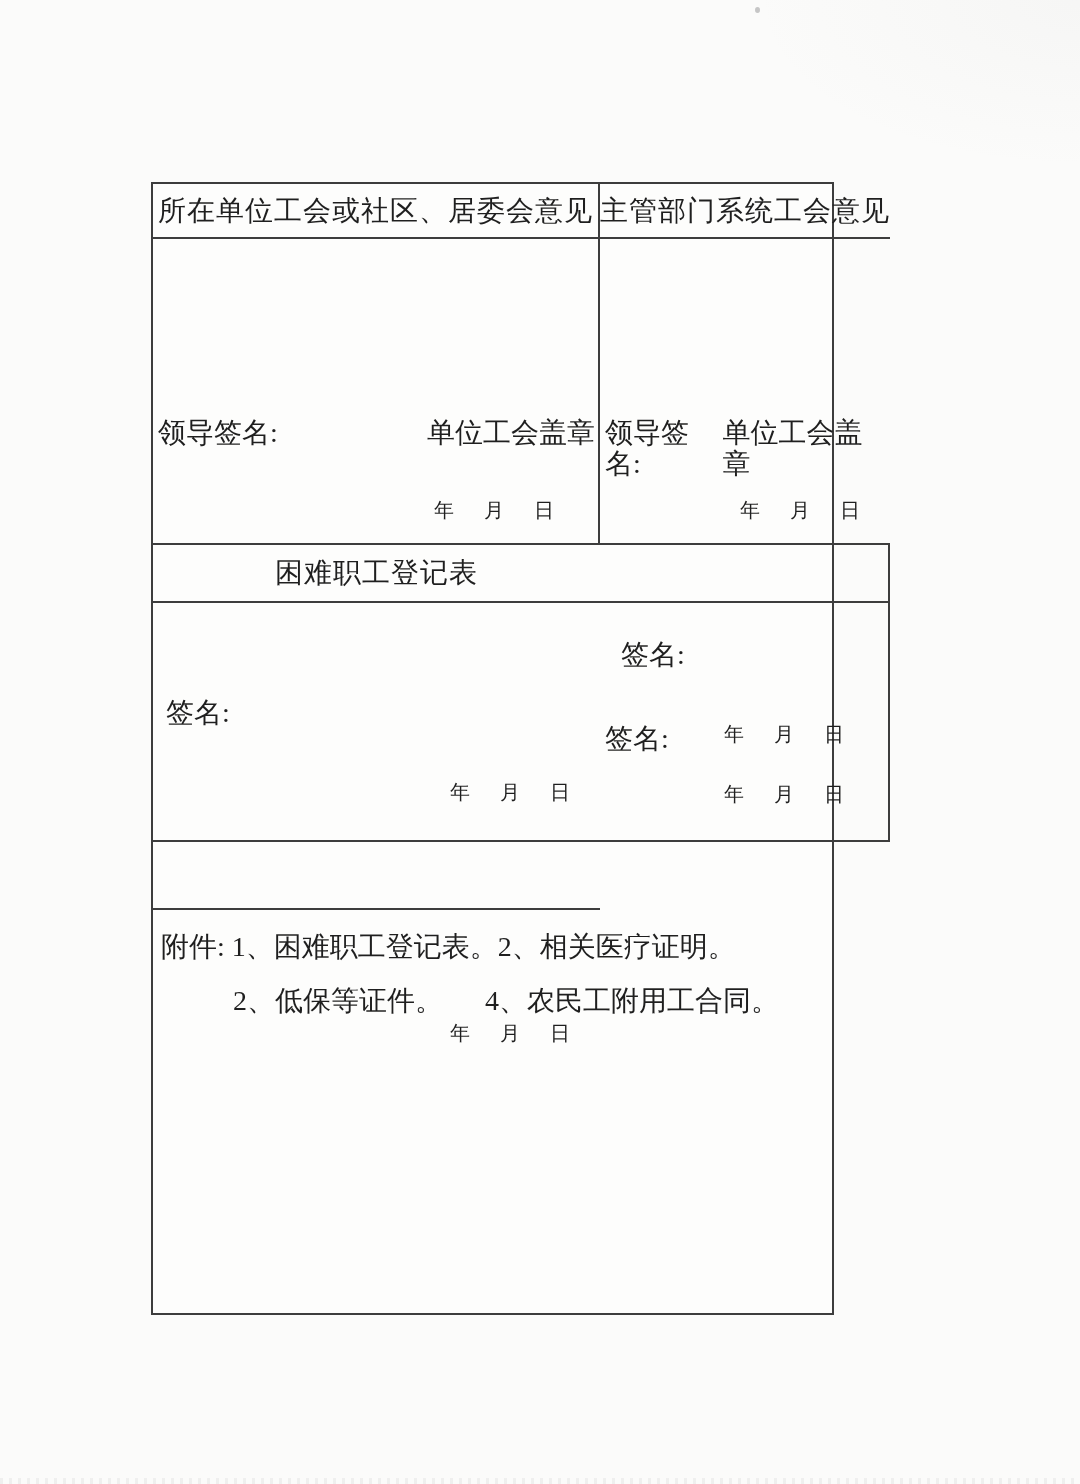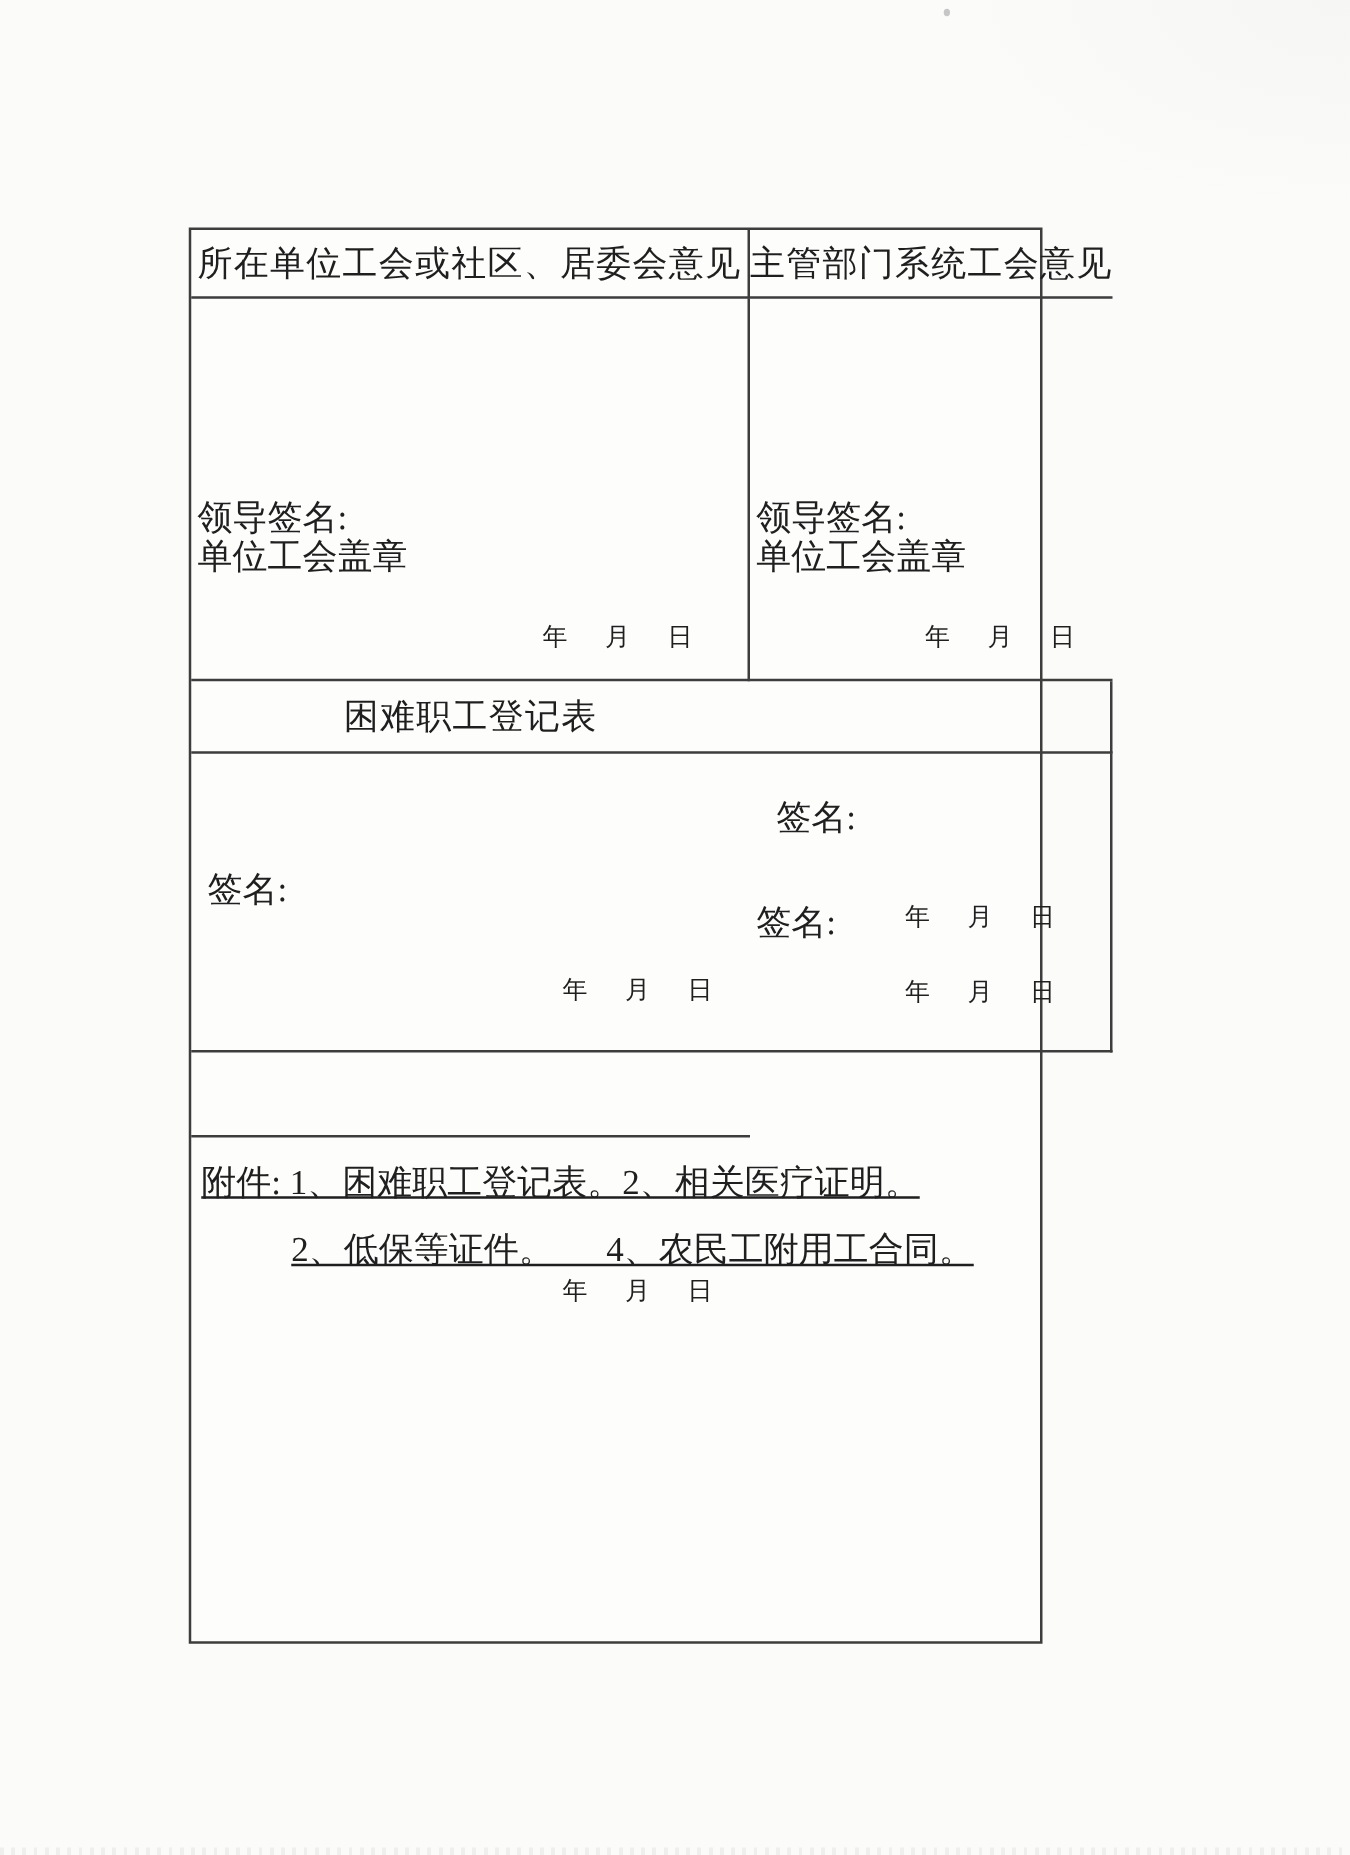--- a/index.html
+++ b/index.html
@@ -33,37 +33,37 @@
 
   .sig-line {
     position: absolute; left: 5px; right: 3px;
     display: flex; justify-content: space-between;
     font-size: 28px; line-height: 1.1;
   }
   .lbl { font-size: 28px; line-height: 1.1; position: absolute; }
   .date-line { position: absolute; font-size: 20px; line-height: 1.1; }
 
   
-  .s1 .sig-line { top: 161px; flex-direction: column; }
+  .s1 .sig-line { top: 179px; }
   .s1 .date-line { top: 260px; }
   
   .s2 .lbl { top: 95px; }
   .s2 .date-line { top: 178px; }
   
   .s3 .lbl { top: 121px; }
   .s3 .date-line { top: 180px; }
 
   .dl-left { right: 44px; }   
   .dl-right { right: 30px; }  
   .lbl-a { left: 5px; }
   .lbl-b { left: 21px; }
   .lbl-c { left: 13px; }
 
   .footer-cell { grid-column: 1 / 3; }
-  .foot-line { position: absolute; font-size: 28px; line-height: 1.2; white-space: pre; text-decoration: underline; }
+  .foot-line { position: absolute; font-size: 28px; line-height: 1.2; white-space: pre; }
   .foot-1 { left: 8px; top: 20px; }
   .foot-2 { left: 80px; top: 74px; }
 
   
   .speck {
     position: absolute; left: 755px; top: 7px;
     width: 5px; height: 6px; border-radius: 50%;
     background: #9a9a9a; opacity: .55;
   }
   .scan-edge {

